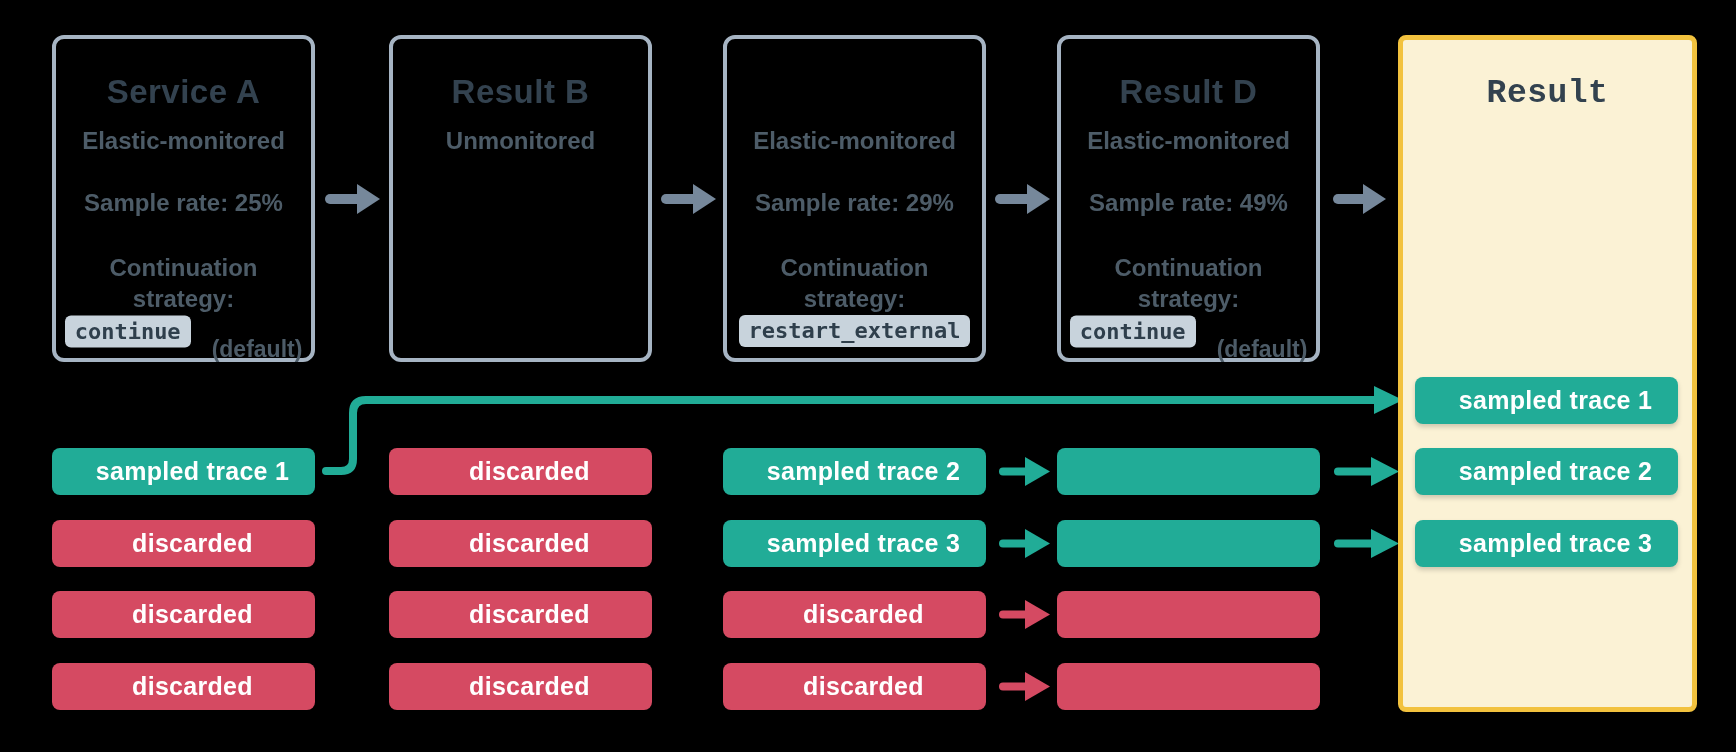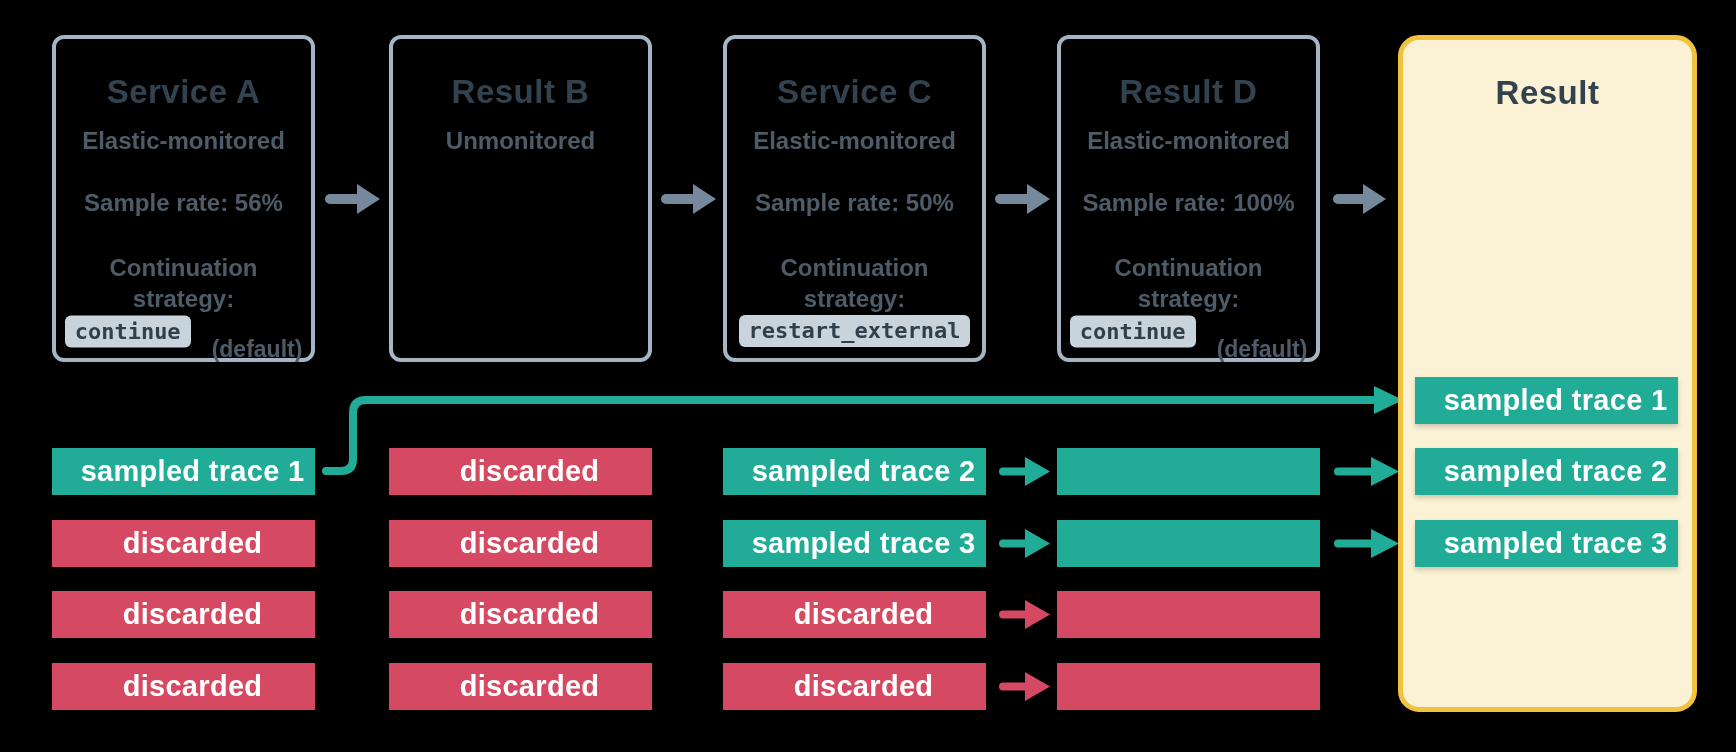--- a/index.html
+++ b/index.html
@@ -24,25 +24,25 @@
   .svc-cont2{top:260px;}
   .svc-strategy{position:absolute;left:0;right:0;top:292px;transform:translateY(-50%);
     display:flex;align-items:center;justify-content:center;gap:21px;}
   .code-badge{background:var(--code-badge-bg,#C8D3DC);color:var(--badge-text,#2F3F4C);
     font-family:"DejaVu Sans Mono", monospace;font-size:22px;font-weight:600;
     padding:3px 10px;border-radius:6px;line-height:26px;white-space:nowrap;}
   .strategy-note{font-size:23px;font-weight:600;color:var(--text-body,#4D5C68);white-space:nowrap;margin-top:36px;}
 
   .result-box{position:absolute;left:1398px;top:35px;width:299px;height:677px;box-sizing:border-box;
     background:var(--result-fill,#FBF2D5);border:5px solid var(--result-border,#F2C23E);
-    border-radius:21px;}
+    border-radius:8px;font-family:Liberation Mono, monospace;}
 
-  .pill{position:absolute;width:263px;height:47px;border-radius:0;box-sizing:border-box;
+  .pill{position:absolute;width:263px;height:47px;border-radius:8px;box-sizing:border-box;
     display:flex;align-items:center;justify-content:center;
-    color:#fff;font-size:29px;font-weight:600;letter-spacing:.3px;white-space:nowrap;padding-left:18px;}
+    color:#fff;font-size:25px;font-weight:600;letter-spacing:.3px;white-space:nowrap;padding-left:18px;}
   .pill.sampled{background:var(--sampled-teal,#21AC97);}
   .pill.discarded{background:var(--discarded-red,#D54A62);}
   .pill.result{box-shadow:0 3px 5px rgba(0,0,0,.18);}
 
   .overlay{position:absolute;left:0;top:0;width:1736px;height:752px;pointer-events:none;}
 </style>
 </head>
 <body>
 
 <div class="canvas">
@@ -96,49 +96,48 @@
     </g>
     <g>
       <line x1="1338" y1="543.5" x2="1372" y2="543.5" stroke="#21AC97" stroke-width="8" stroke-linecap="round"></line>
       <polygon points="1371,529 1399,543.5 1371,558" fill="#21AC97"></polygon>
     </g>
   </svg>
 
   <section class="service-box" style="left:52px">
     <h2 class="svc-title">Service A</h2>
     <div class="svc-line svc-sub">Elastic-monitored</div>
-    <div class="svc-line svc-rate">Sample rate: 56%</div>
+    <div class="svc-line svc-rate">Sample rate: 25%</div>
     <div class="svc-line svc-cont1">Continuation</div>
     <div class="svc-line svc-cont2">strategy:</div>
     <div class="svc-strategy">
       <code class="code-badge">continue</code>
       <span class="strategy-note">(default)</span>
     </div>
   </section>
 
   <section class="service-box" style="left:389px">
     <h2 class="svc-title">Result B</h2>
     <div class="svc-line svc-sub">Unmonitored</div>
   </section>
 
   <section class="service-box" style="left:723px">
-    <h2 class="svc-title">Service C</h2>
     <div class="svc-line svc-sub">Elastic-monitored</div>
-    <div class="svc-line svc-rate">Sample rate: 50%</div>
+    <div class="svc-line svc-rate">Sample rate: 29%</div>
     <div class="svc-line svc-cont1">Continuation</div>
     <div class="svc-line svc-cont2">strategy:</div>
     <div class="svc-strategy">
       <code class="code-badge">restart_external</code>
     </div>
   </section>
 
   <section class="service-box" style="left:1057px">
     <h2 class="svc-title">Result D</h2>
     <div class="svc-line svc-sub">Elastic-monitored</div>
-    <div class="svc-line svc-rate">Sample rate: 100%</div>
+    <div class="svc-line svc-rate">Sample rate: 49%</div>
     <div class="svc-line svc-cont1">Continuation</div>
     <div class="svc-line svc-cont2">strategy:</div>
     <div class="svc-strategy">
       <code class="code-badge">continue</code>
       <span class="strategy-note">(default)</span>
     </div>
   </section>
 
   <section class="result-box">
     <h2 class="svc-title">Result</h2>

